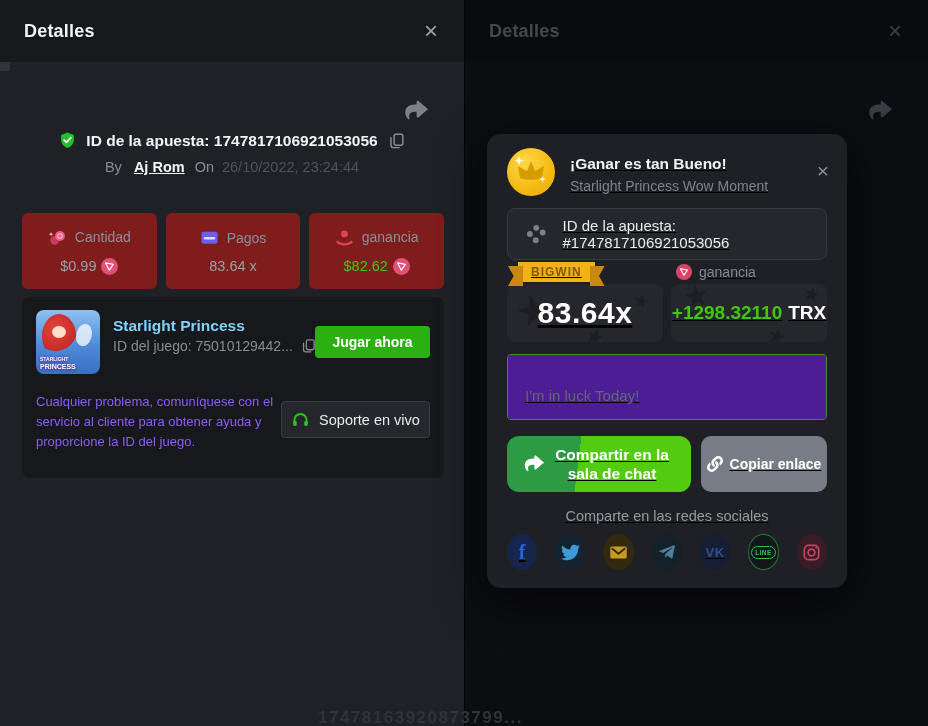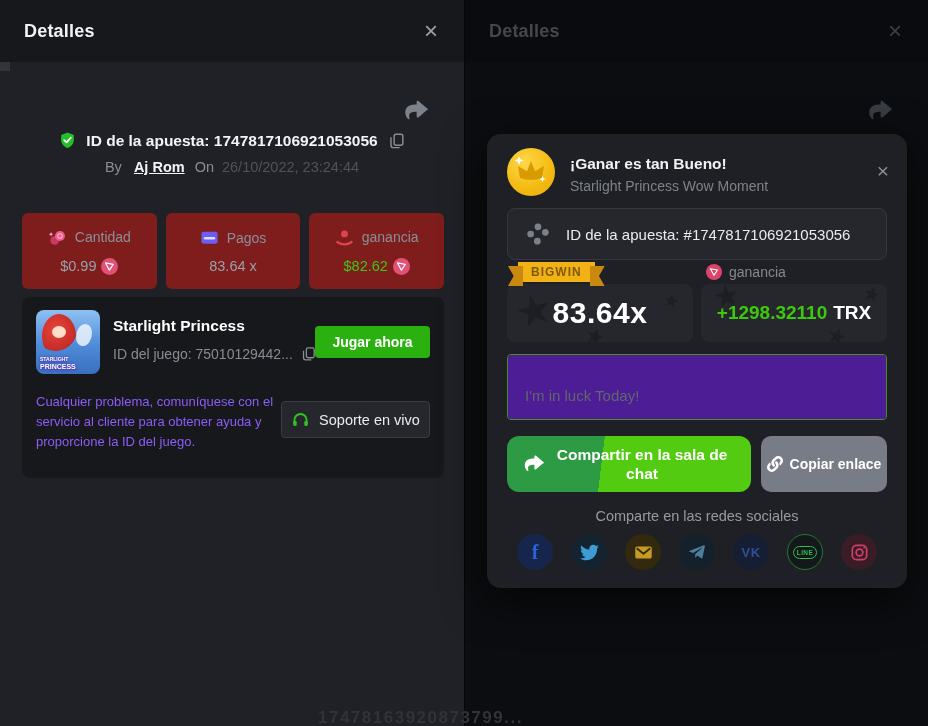--- a/index.html
+++ b/index.html
@@ -34,35 +34,35 @@
   .info-card { position:absolute; top:297px; left:22px; right:20px; height:181px; background:#17181c; border-radius:8px; padding:13px 14px; }
   .game-row { display:flex; gap:13px; position:relative; }
   .thumb { width:64px; height:64px; border-radius:8px; background:linear-gradient(180deg,#8fc0f2 0%,#4e8bd8 55%,#3a6fc0 100%); position:relative; overflow:hidden; flex:none; cursor:pointer; }
   .thumb .hair { position:absolute; left:6px; top:4px; width:34px; height:44px; background:radial-gradient(circle at 40% 35%, #e8453a 0%, #c42b28 60%, transparent 62%); border-radius:50%; }
   .thumb .face { position:absolute; left:16px; top:16px; width:14px; height:12px; background:#ffdfc9; border-radius:50%; }
   .thumb .wing { position:absolute; right:8px; top:14px; width:16px; height:22px; background:rgba(255,255,255,.75); border-radius:60% 40% 60% 40%; }
   .thumb-title { position:absolute; left:0; right:0; bottom:3px; text-align:left; padding-left:4px; color:#fff; font-weight:bold; line-height:1.15; text-shadow:0 1px 2px #5a2bb0, 0 0 3px #5a2bb0; }
   .thumb-title .t1 { font-size:5px; display:block; }
   .thumb-title .t2 { font-size:7px; display:block; }
   .game-meta { padding-top:7px; }
-  .game-title { font-size:15.5px; font-weight:bold; color:#ffffff; margin-bottom:10px; }
+  .game-title { font-size:15.5px; font-weight:bold; color:#7dd3fc; margin-bottom:2px; }
   .game-id { font-size:14px; color:#878c94; display:flex; align-items:center; gap:7px; }
   .play-btn { position:absolute; right:0; top:16px; width:115px; height:32px; background:#2bb10f; color:#fff; font-weight:bold; font-size:14px; border:none; border-radius:4px; display:flex; align-items:center; justify-content:center; cursor:pointer; font-family:inherit; }
   .support-row { margin-top:18px; display:flex; justify-content:space-between; align-items:flex-start; }
   .support-text { width:250px; font-size:13px; color:#8b5cf6; line-height:1.55; }
   .support-btn { margin-top:9px; width:152px; height:37px; background:#26272d; border:1px solid #3a3c43; border-radius:4px; color:#e9ebee; font-size:14.5px; display:flex; align-items:center; justify-content:center; gap:9px; cursor:pointer; font-family:inherit; }
 
   
   .panel-right { position:absolute; left:464px; top:0; width:464px; height:726px; background:#0c0d10; border-left:1px solid #050608; }
   .hdr-dim { background:#0a0b0e; }
   .hdr-dim .hdr-title { color:#44474d; }
   .hdr-dim .x-btn { color:#3b3e44; }
 
   
-  .dialog { position:absolute; left:22px; top:134px; width:420px; background:#1f2025; border-radius:14px; padding:14px 20px 18px; box-shadow:0 12px 44px rgba(0,0,0,.65); }
+  .dialog { position:absolute; left:22px; top:134px; width:360px; background:#1f2025; border-radius:14px; padding:14px 20px 18px; box-shadow:0 12px 44px rgba(0,0,0,.65);text-decoration:underline; }
   .dlg-header { display:flex; gap:15px; position:relative; margin-bottom:12px; }
   .medal { width:48px; height:48px; border-radius:50%; background:radial-gradient(circle at 38% 30%, #ffd84a 0%, #f3ba10 60%, #e8a90a 100%); flex:none; }
   .dlg-title { font-size:15.5px; font-weight:bold; color:#f0f2f4; margin-top:7px; }
   .dlg-sub { font-size:14px; color:#7d828a; margin-top:5px; }
   .dlg-close { position:absolute; right:-2px; top:12px; font-size:21px; color:#8a8e95; line-height:1; cursor:pointer; }
 
   .id-box { height:52px; background:#26272d; border:1px solid #36383f; border-radius:8px; display:flex; align-items:center; gap:15px; padding:0 17px; }
   .id-text { font-size:15px; color:#e9ebee; }
 
   .win-row { display:flex; gap:8px; margin-top:0; }

